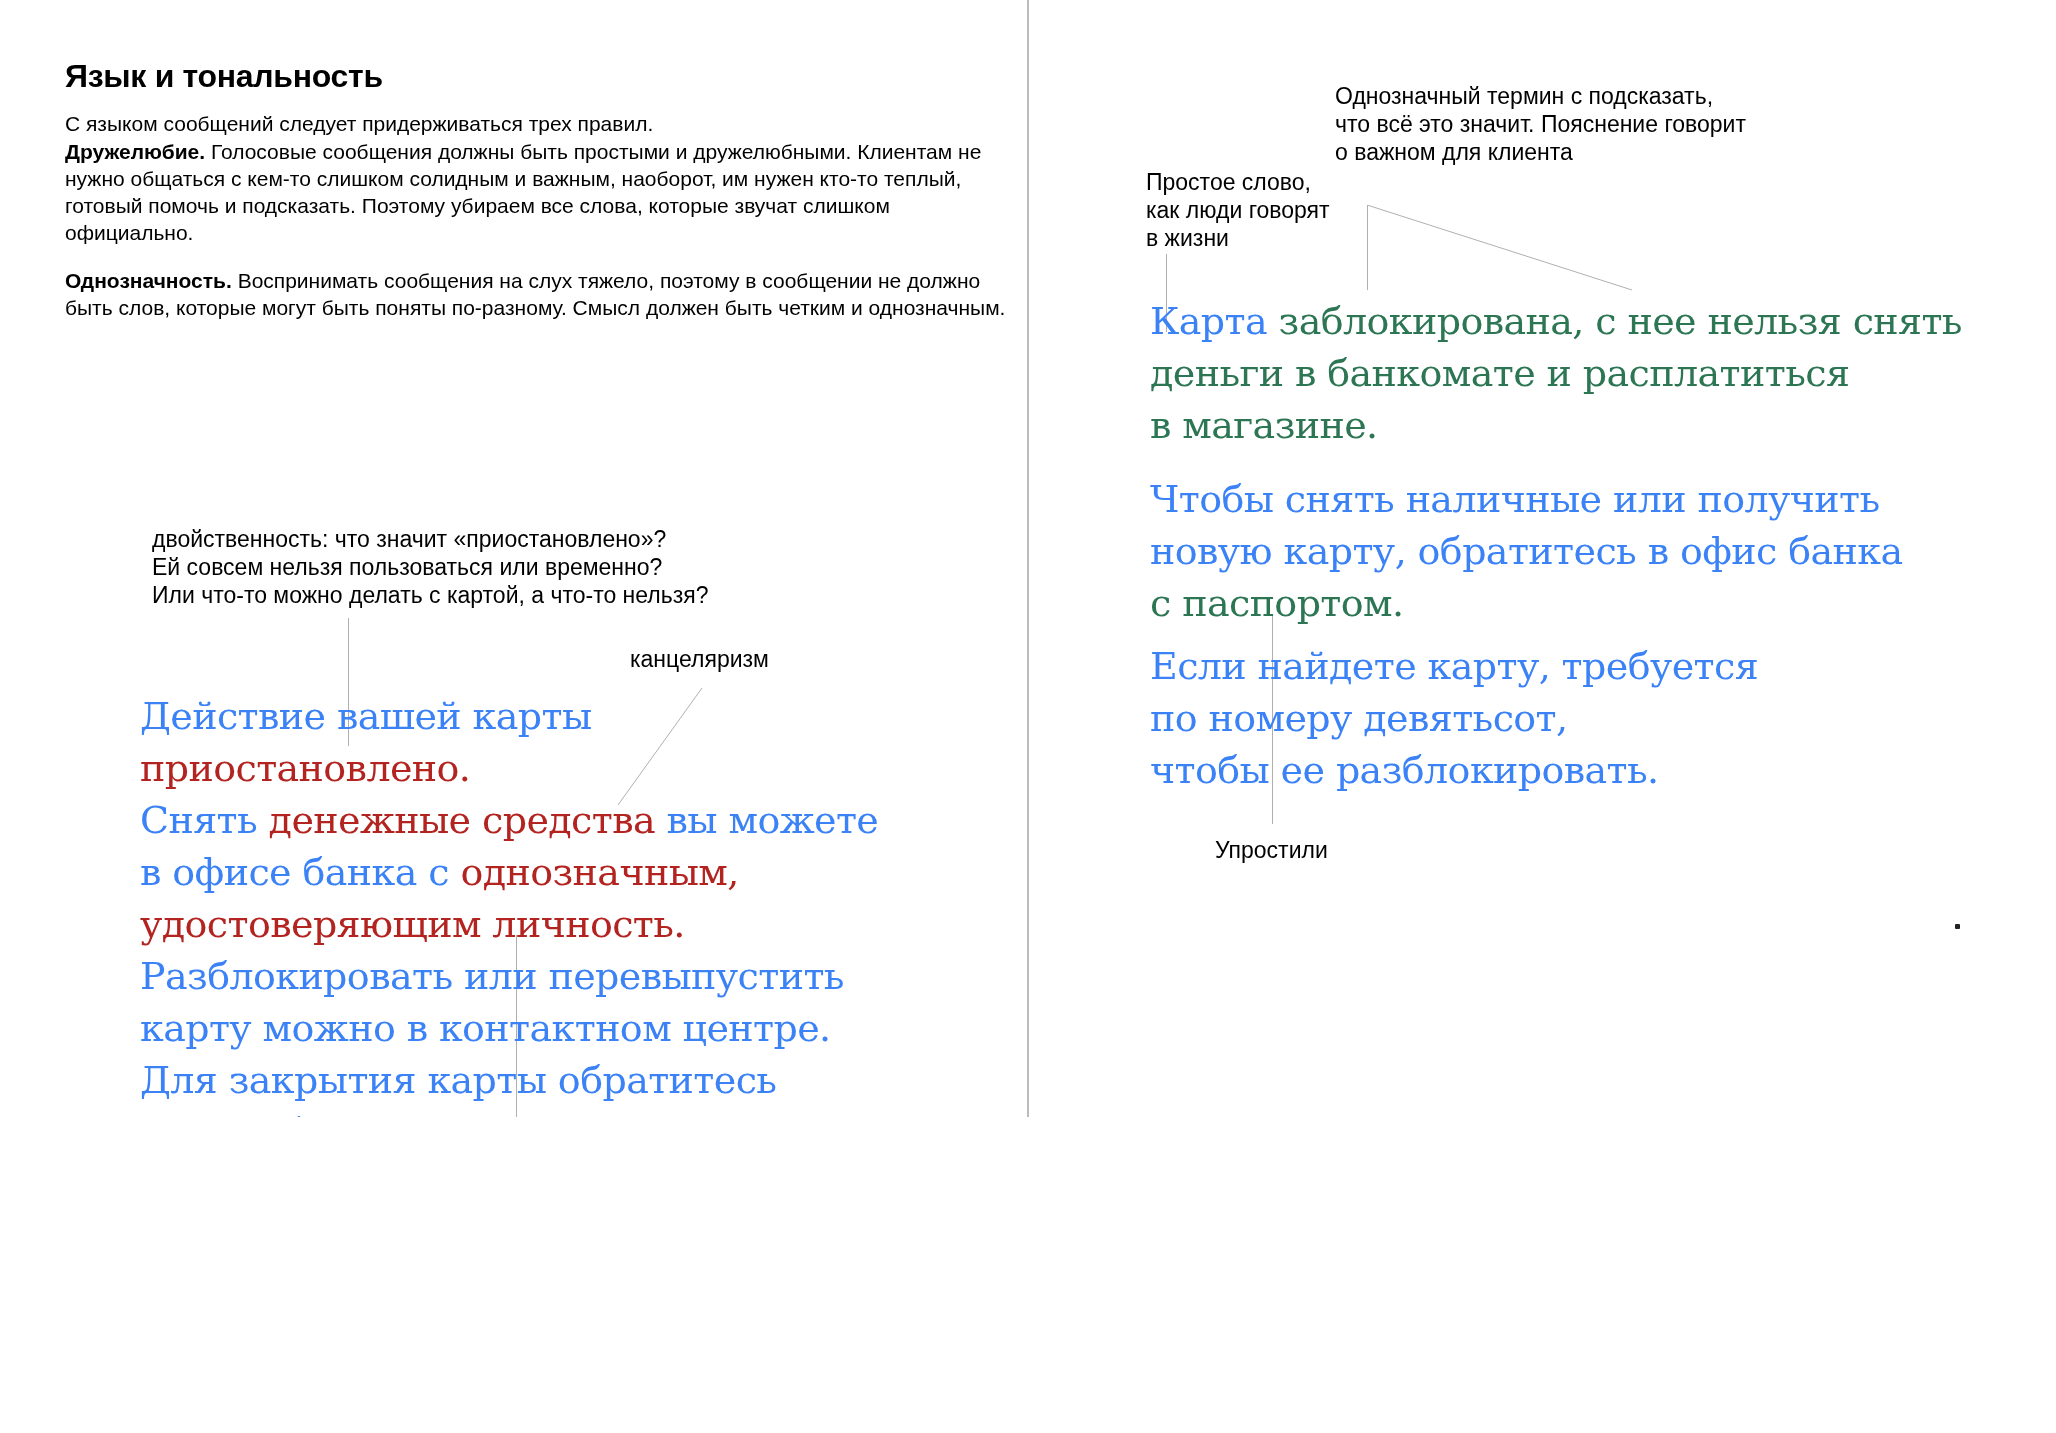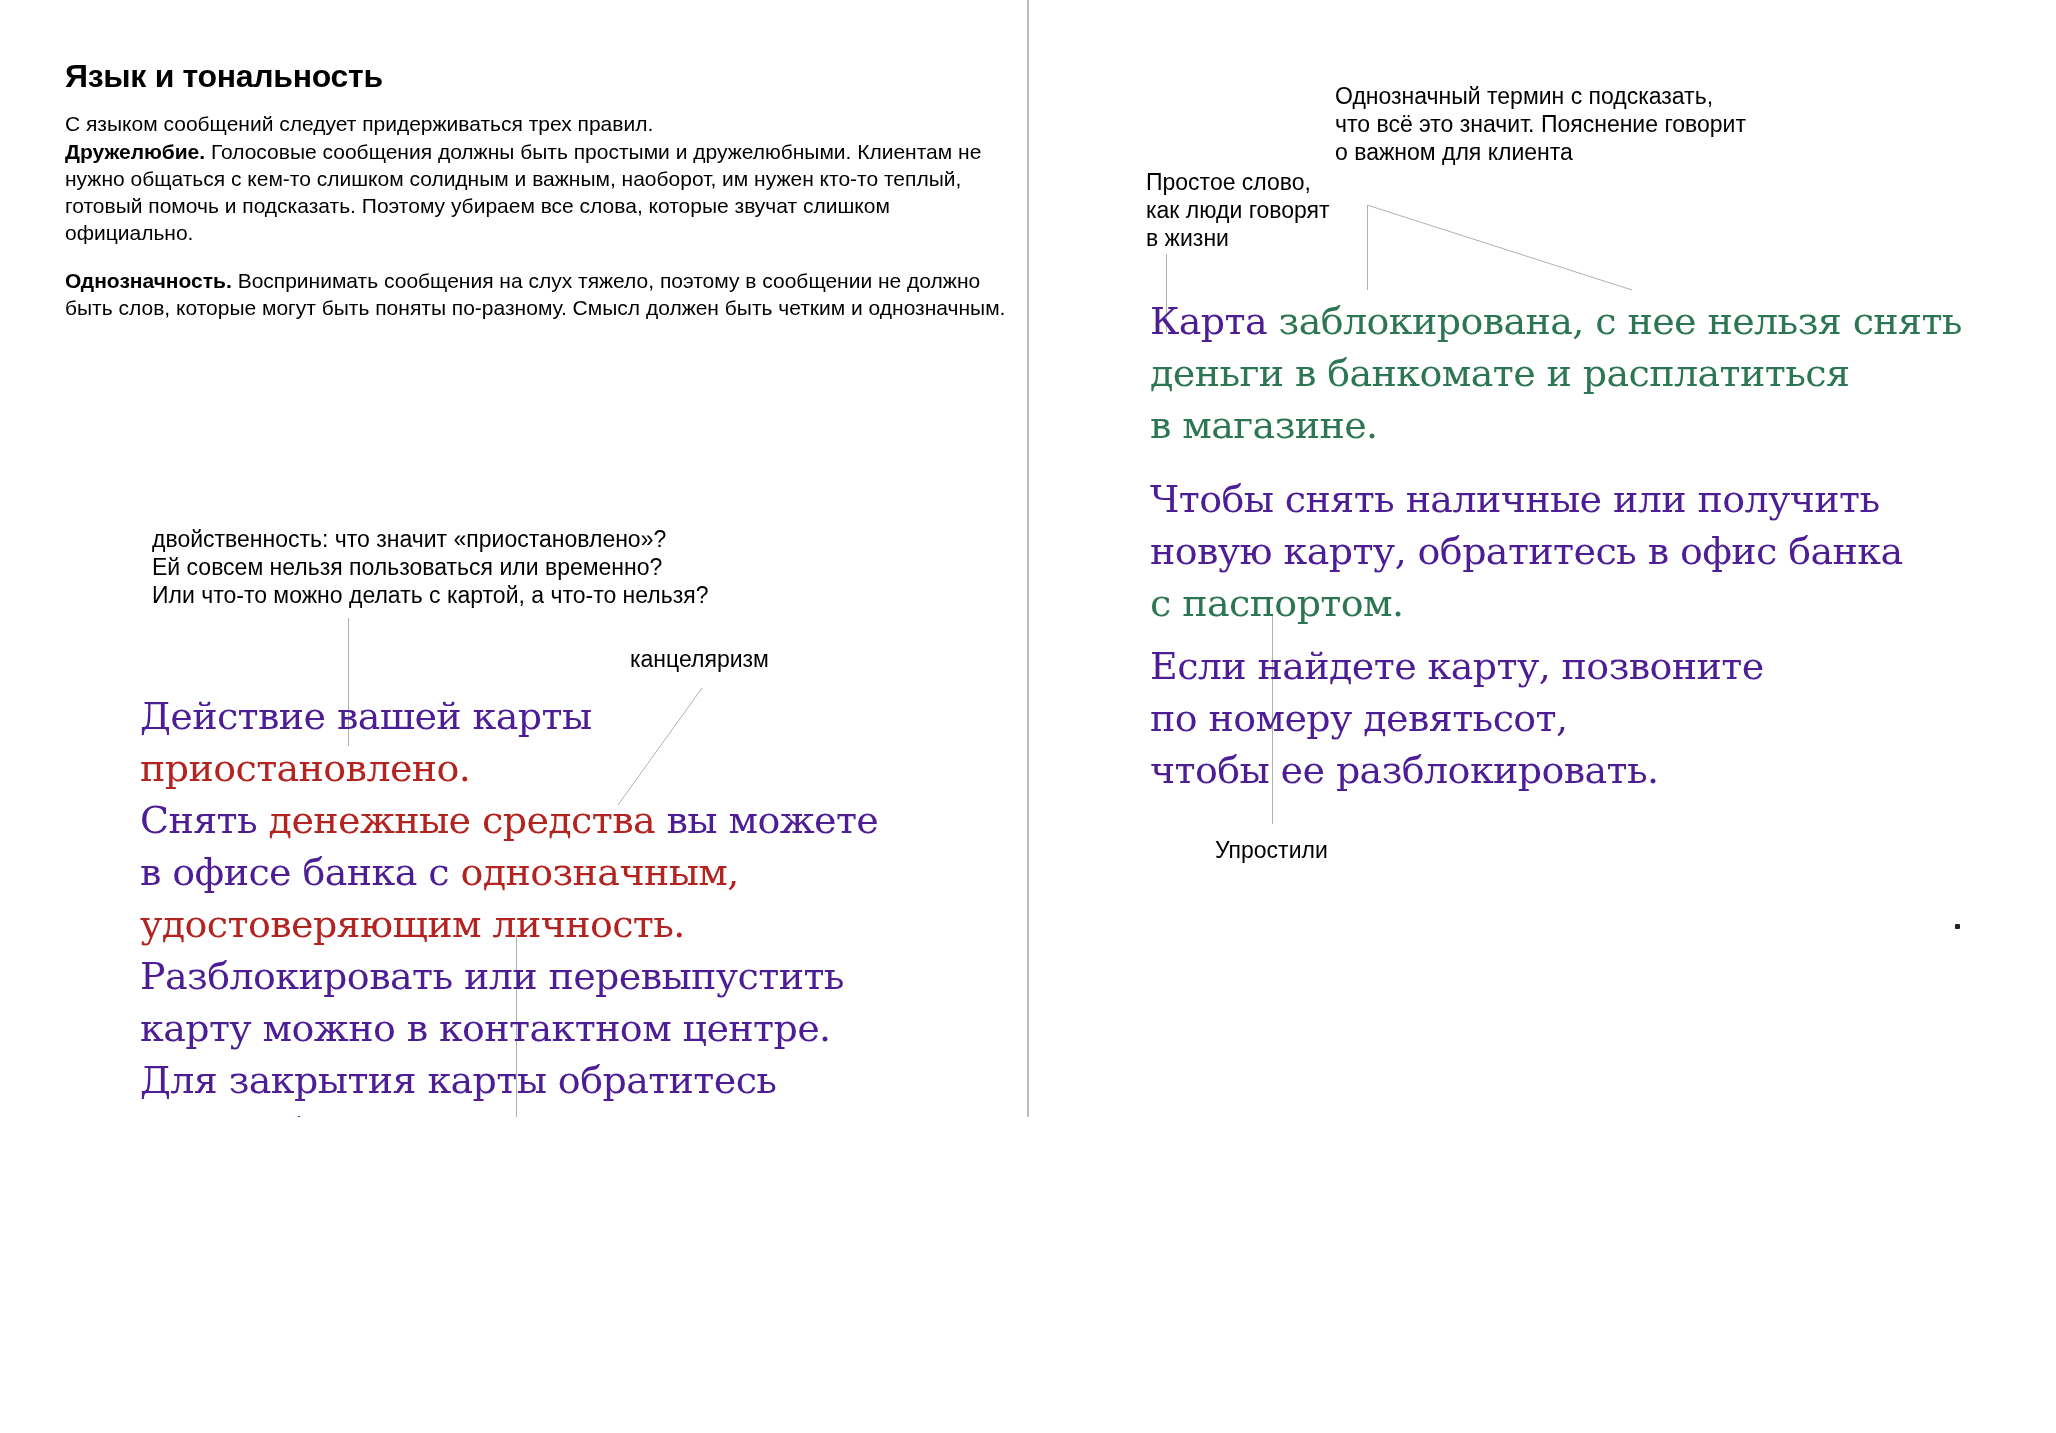--- a/index.html
+++ b/index.html
@@ -20,21 +20,21 @@
   #left-annotation{left:152px;top:525px;}
   #callout-bureaucratese{left:630px;top:645px;}
   #callout-complex-term{left:370px;top:1170px;margin-left:48px;}
   #callout-simplified{left:1215px;top:836px;}
   #right-annotation-term{left:1335px;top:82px;}
   #right-annotation-simple{left:1114px;top:168px;margin-left:32px;}
   .serif{font-family:"DejaVu Serif",serif;font-size:38px;line-height:52px;
          letter-spacing:-0.6px;color:#141414;}
   .serif .xline{white-space:nowrap;}
   #left-example{left:140px;top:690px;}
-  .tone-plain{color:#4c1d95;margin-top:44px;}
+  .tone-plain{color:#3b82f6;margin-top:44px;}
   .tone-bad{color:var(--bad);}
   .tone-good{color:var(--good);}
   .page-num{font-size:27px;}
   #page-num-left{left:62px;top:1342px;}
   #page-num-right{left:1970px;top:1342px;}
   #stray-dot{left:1955px;top:924px;width:5px;height:5px;background:#222;border-radius:1px;}
   svg.leader{position:absolute;z-index:1;}
 </style>
 </head>
 <body>
@@ -117,21 +117,21 @@
           <div class="xline"><span class="tone-plain">Карта </span><span class="tone-good">заблокирована, с нее нельзя снять</span></div>
           <div class="xline"><span class="tone-good">деньги в банкомате и расплатиться</span></div>
           <div class="xline"><span class="tone-good">в магазине.</span></div>
         </div>
         <div class="abs z1 serif" style="left: 1150px; top: 473px;">
           <div class="xline"><span class="tone-plain">Чтобы снять наличные или получить</span></div>
           <div class="xline"><span class="tone-plain">новую карту, обратитесь в офис банка</span></div>
           <div class="xline"><span class="tone-good">с паспортом.</span></div>
         </div>
         <div class="abs z1 serif" style="left: 1150px; top: 640px;">
-          <div class="xline"><span class="tone-plain">Если найдете карту, позвоните</span></div>
+          <div class="xline"><span class="tone-plain">Если найдете карту, требуется</span></div>
           <div class="xline"><span class="tone-plain">по номеру девятьсот,</span></div>
           <div class="xline"><span class="tone-plain">чтобы ее разблокировать.</span></div>
         </div>
       </div>
 
     <div id="callout-simplified" class="abs z1 note">Упростили</div>
 
     <div id="stray-dot" class="abs"></div>
 
     <div id="page-num-right" class="abs z1 page-num">7</div>

